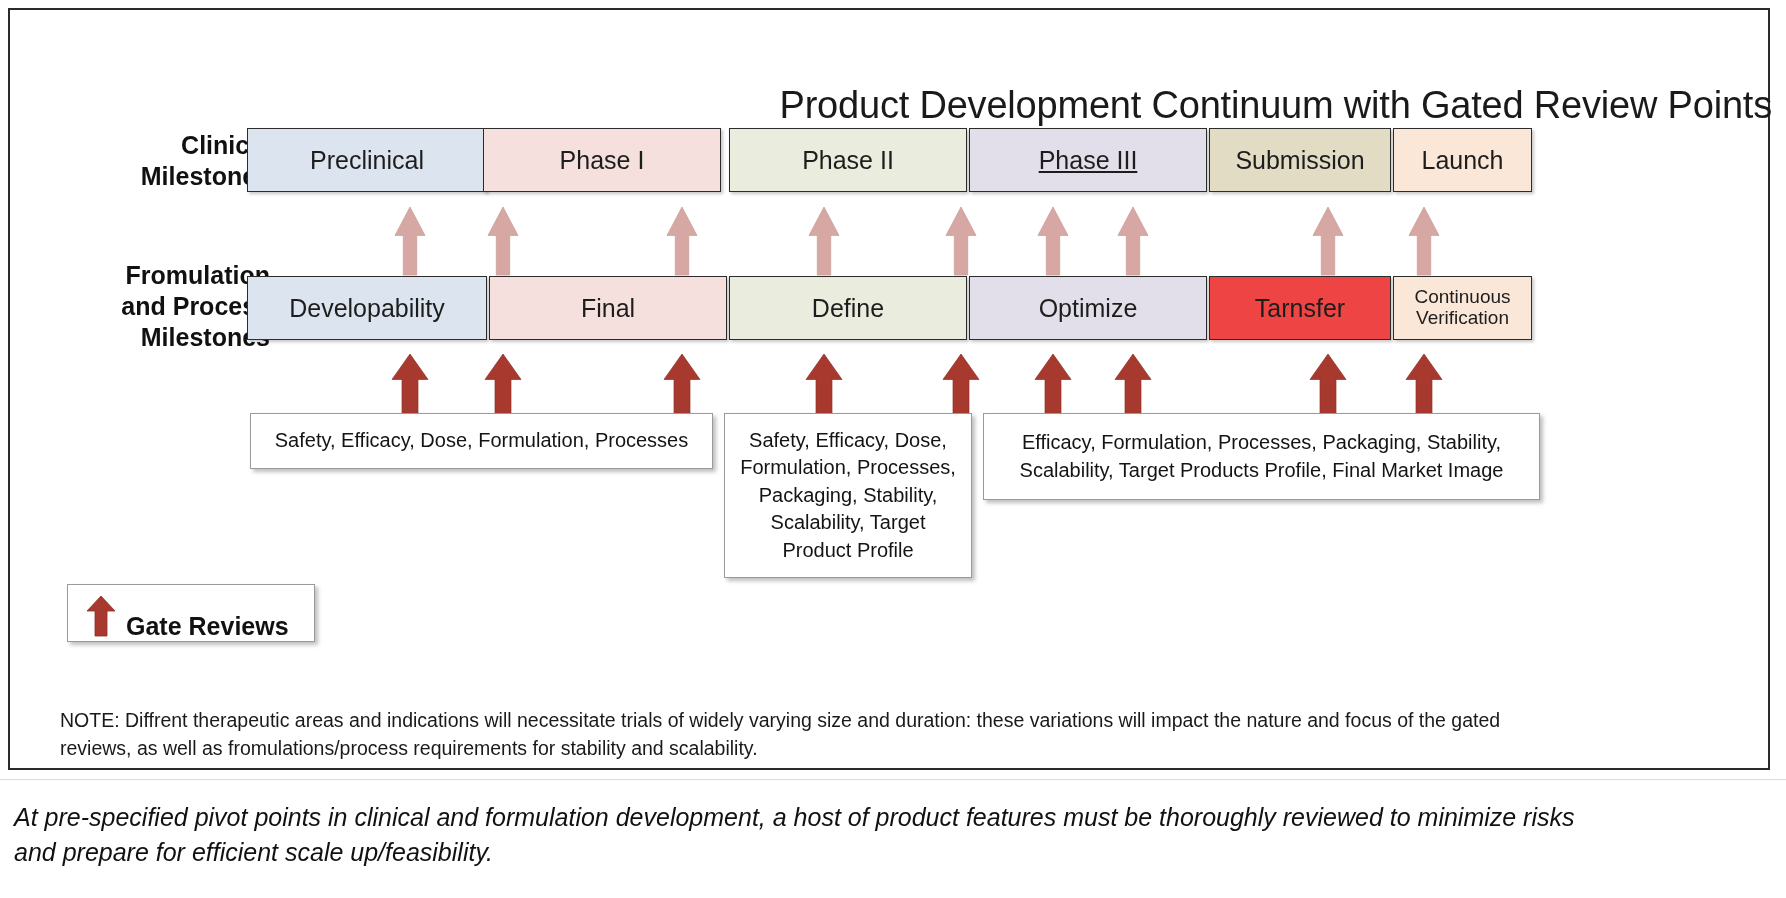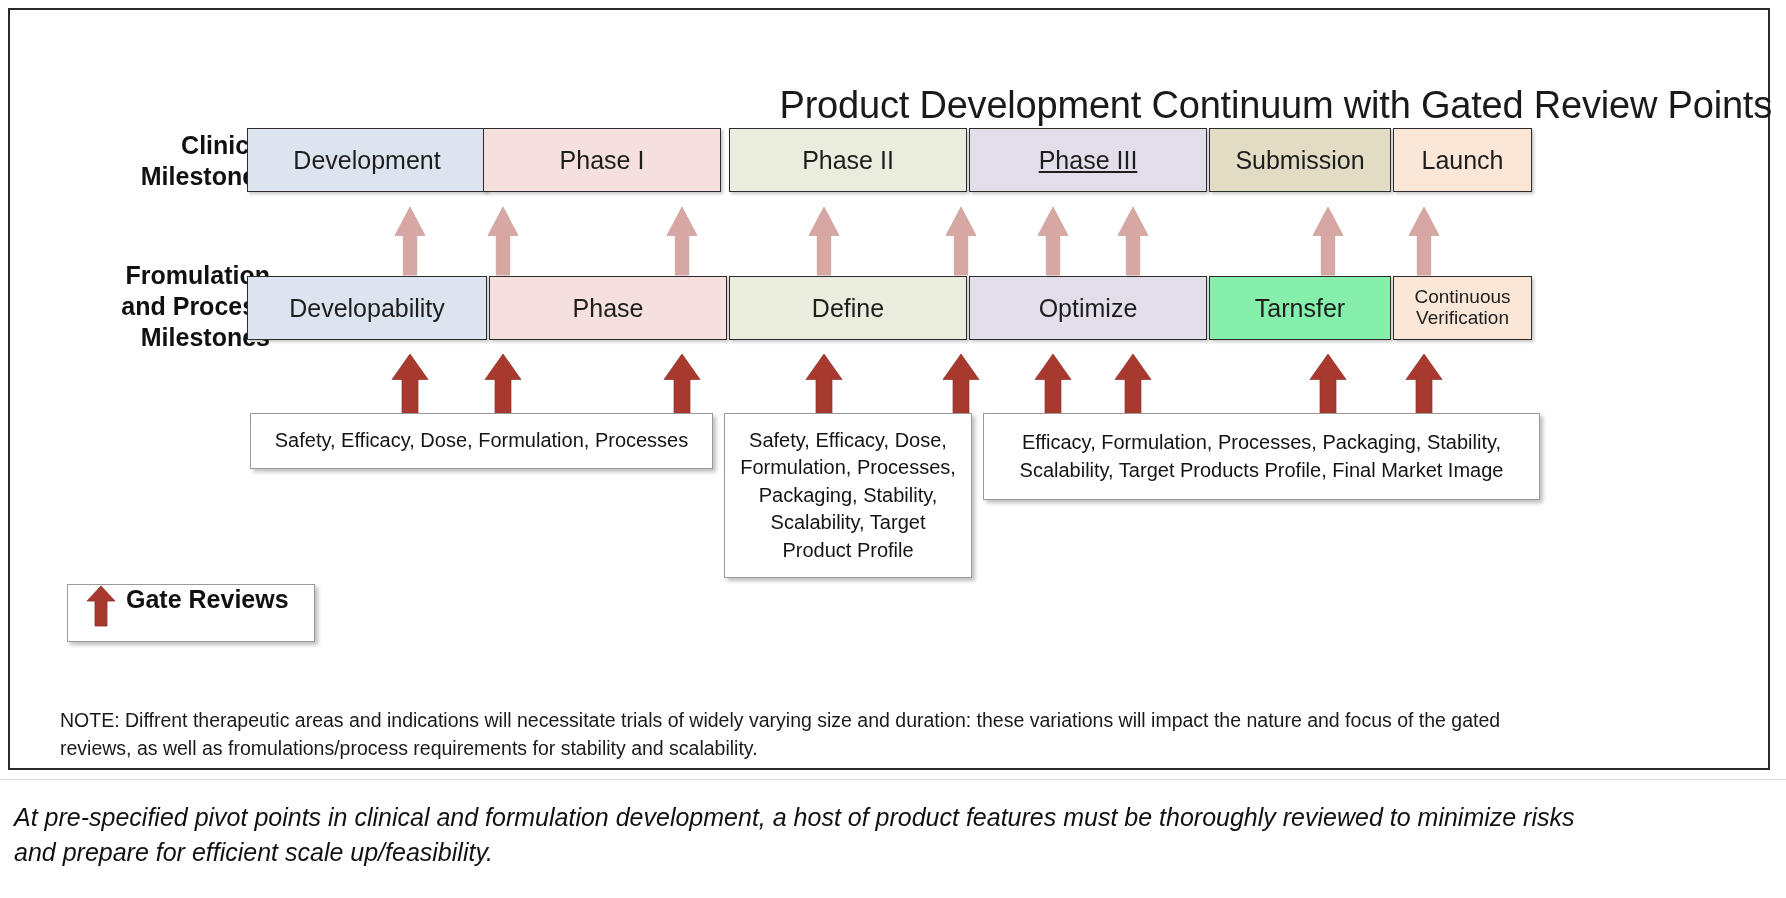--- a/index.html
+++ b/index.html
@@ -120,21 +120,21 @@
     position: absolute;
     left: 57px;
     top: 574px;
     width: 248px;
     height: 58px;
     background: #ffffff;
     border: 1px solid #9a9a9a;
     box-sizing: border-box;
     box-shadow: 3px 3px 4px rgba(0,0,0,0.25);
     display: flex;
-    align-items: flex-start;
+    align-items: flex-end;
     padding-left: 18px;
   }
   #legend .legend-text {
     font-size: 25px;
     font-weight: bold;
     color: #111111;
     margin-left: 10px;
   }
 
   
@@ -185,21 +185,21 @@
     </div>
 
     <div class="row-label" id="label-formulation">
       <div>Fromulation</div>
       <div>and Process</div>
       <div>Milestones</div>
     </div>
 
     <div class="bar-row" id="clinical-row">
         <div class="mbox" style="left: 0px; width: 240px; background: rgb(220, 229, 239);">
-          <span>Development</span>
+          <span>Preclinical</span>
         </div>
         <div class="mbox" style="left: 236px; width: 238px; background: rgb(246, 224, 221);">
           <span>Phase I</span>
         </div>
         <div class="mbox" style="left: 482px; width: 238px; background: rgb(234, 237, 221);">
           <span>Phase II</span>
         </div>
         <div class="mbox" style="left: 722px; width: 238px; background: rgb(226, 223, 235); text-decoration: underline;">
           <span>Phase III</span>
         </div>
@@ -209,29 +209,29 @@
         <div class="mbox" style="left: 1146px; width: 139px; background: rgb(251, 231, 216);">
           <span>Launch</span>
         </div>
       </div>
 
     <div class="bar-row" id="formulation-row">
         <div class="mbox" style="left: 0px; width: 240px; background: rgb(220, 229, 239);">
           <span>Developability</span>
         </div>
         <div class="mbox" style="left: 242px; width: 238px; background: rgb(246, 224, 221);">
-          <span>Phase</span>
+          <span>Final</span>
         </div>
         <div class="mbox" style="left: 482px; width: 238px; background: rgb(234, 237, 221);">
           <span>Define</span>
         </div>
         <div class="mbox" style="left: 722px; width: 238px; background: rgb(226, 223, 235);">
           <span>Optimize</span>
         </div>
-        <div class="mbox" style="left: 962px; width: 182px; background: #86efac;">
+        <div class="mbox" style="left: 962px; width: 182px; background: #ef4444;">
           <span>Tarnsfer</span>
         </div>
         <div class="mbox small" style="left: 1146px; width: 139px; background: rgb(251, 231, 216);">
           <span>Continuous Verification</span>
         </div>
       </div>
 
     <div id="arrows-upper">
         <div class="arrow" style="left: 384px; top: 196px;">
           <svg width="32" height="70" viewBox="0 0 32 70">

